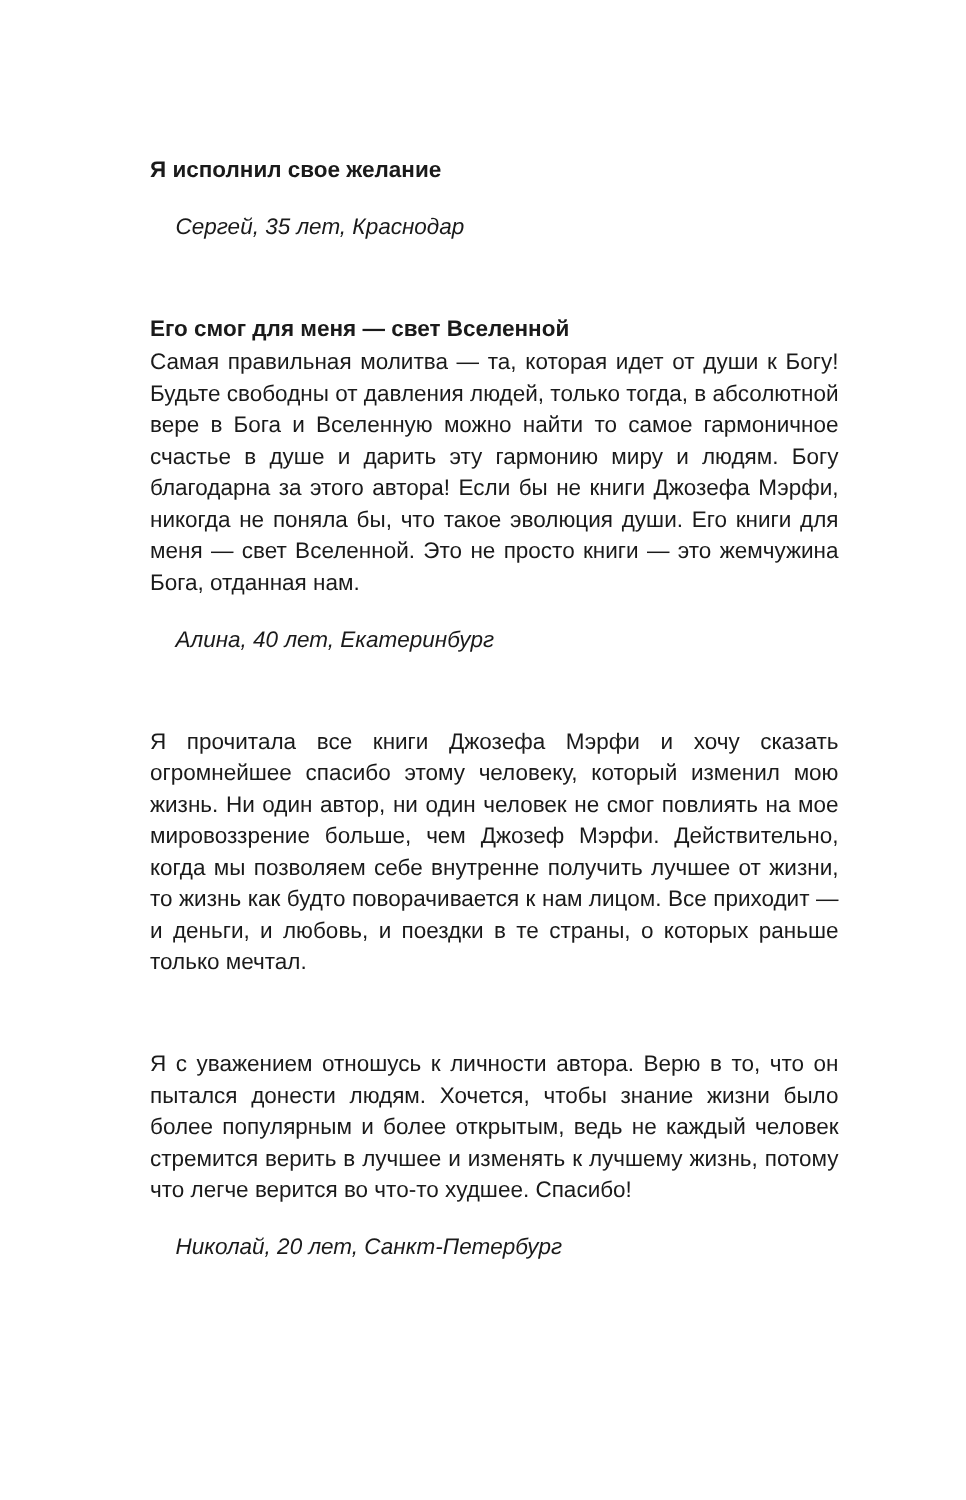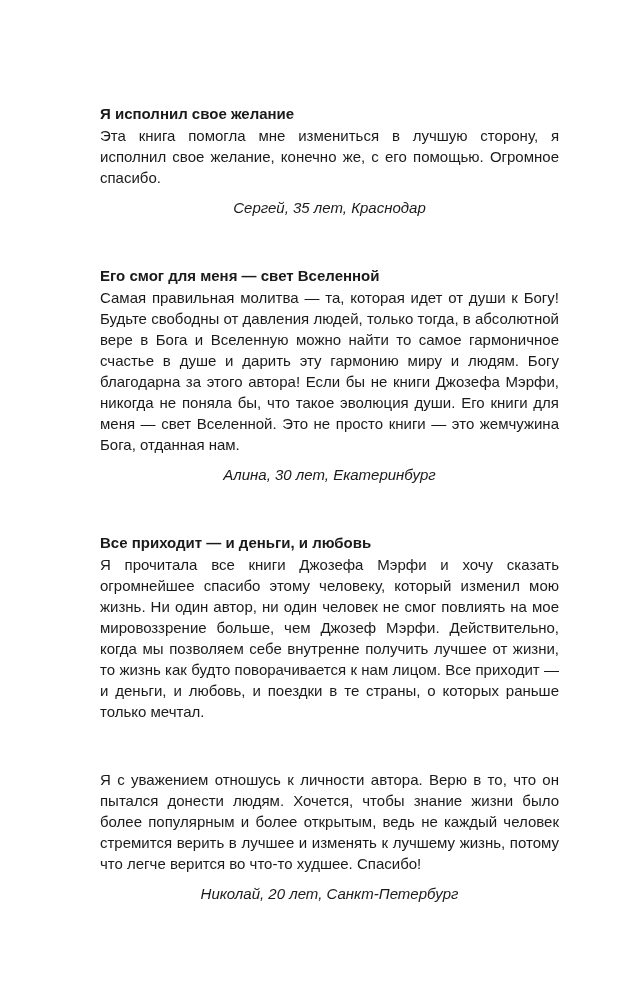--- a/index.html
+++ b/index.html
@@ -39,43 +39,41 @@
     line-height: 21px;
     margin: 0 0 9px 0;
     text-align: justify;
     hyphens: auto;
     -webkit-hyphens: auto;
   }
   .t-attribution {
     font-size: 15px;
     line-height: 21px;
     font-style: italic;
-    text-align: center;
-    margin: 4px;
+    text-align: left;
+    margin: 17px;
   }
 </style>
 </head>
 <body>
 
 <div class="page">
 
   <div class="testimonial">
     <p class="t-heading">Я исполнил свое желание</p>
-    <p class="t-body" lang="ru">Эта книга помогла мне измениться в лучшую сторону, я исполнил свое желание, конечно же, с его помощью. Огромное спасибо.</p>
     <p class="t-attribution">Сергей, 35 лет, Краснодар</p>
   </div>
 
   <div class="testimonial">
     <p class="t-heading">Его смог для меня — свет Вселенной</p>
     <p class="t-body" lang="ru">Самая правильная молитва — та, которая идет от души к Богу! Будьте свободны от давления людей, только тогда, в абсолютной вере в Бога и Вселенную можно найти то самое гармоничное счастье в душе и дарить эту гармонию миру и людям. Богу благодарна за этого автора! Если бы не книги Джозефа Мэрфи, никогда не поняла бы, что такое эволюция души. Его книги для меня — свет Вселенной. Это не просто книги — это жемчужина Бога, отданная нам.</p>
-    <p class="t-attribution">Алина, 30 лет, Екатеринбург</p>
+    <p class="t-attribution">Алина, 40 лет, Екатеринбург</p>
   </div>
 
   <div class="testimonial">
-    <p class="t-heading">Все приходит — и деньги, и любовь</p>
     <p class="t-body" lang="ru">Я прочитала все книги Джозефа Мэрфи и хочу сказать огромнейшее спасибо этому человеку, который изменил мою жизнь. Ни один автор, ни один человек не смог повлиять на мое мировоззрение больше, чем Джозеф Мэрфи. Действительно, когда мы позволяем себе внутренне получить лучшее от жизни, то жизнь как будто поворачивается к нам лицом. Все приходит — и деньги, и любовь, и поездки в те страны, о которых раньше только мечтал.</p>
   </div>
 
   <div class="testimonial">
     <p class="t-body" lang="ru">Я с уважением отношусь к личности автора. Верю в то, что он пытался донести людям. Хочется, чтобы знание жизни было более популярным и более открытым, ведь не каждый человек стремится верить в лучшее и изменять к лучшему жизнь, потому что легче верится во что-то худшее. Спасибо!</p>
     <p class="t-attribution">Николай, 20 лет, Санкт-Петербург</p>
   </div>
 
 </div>
 

